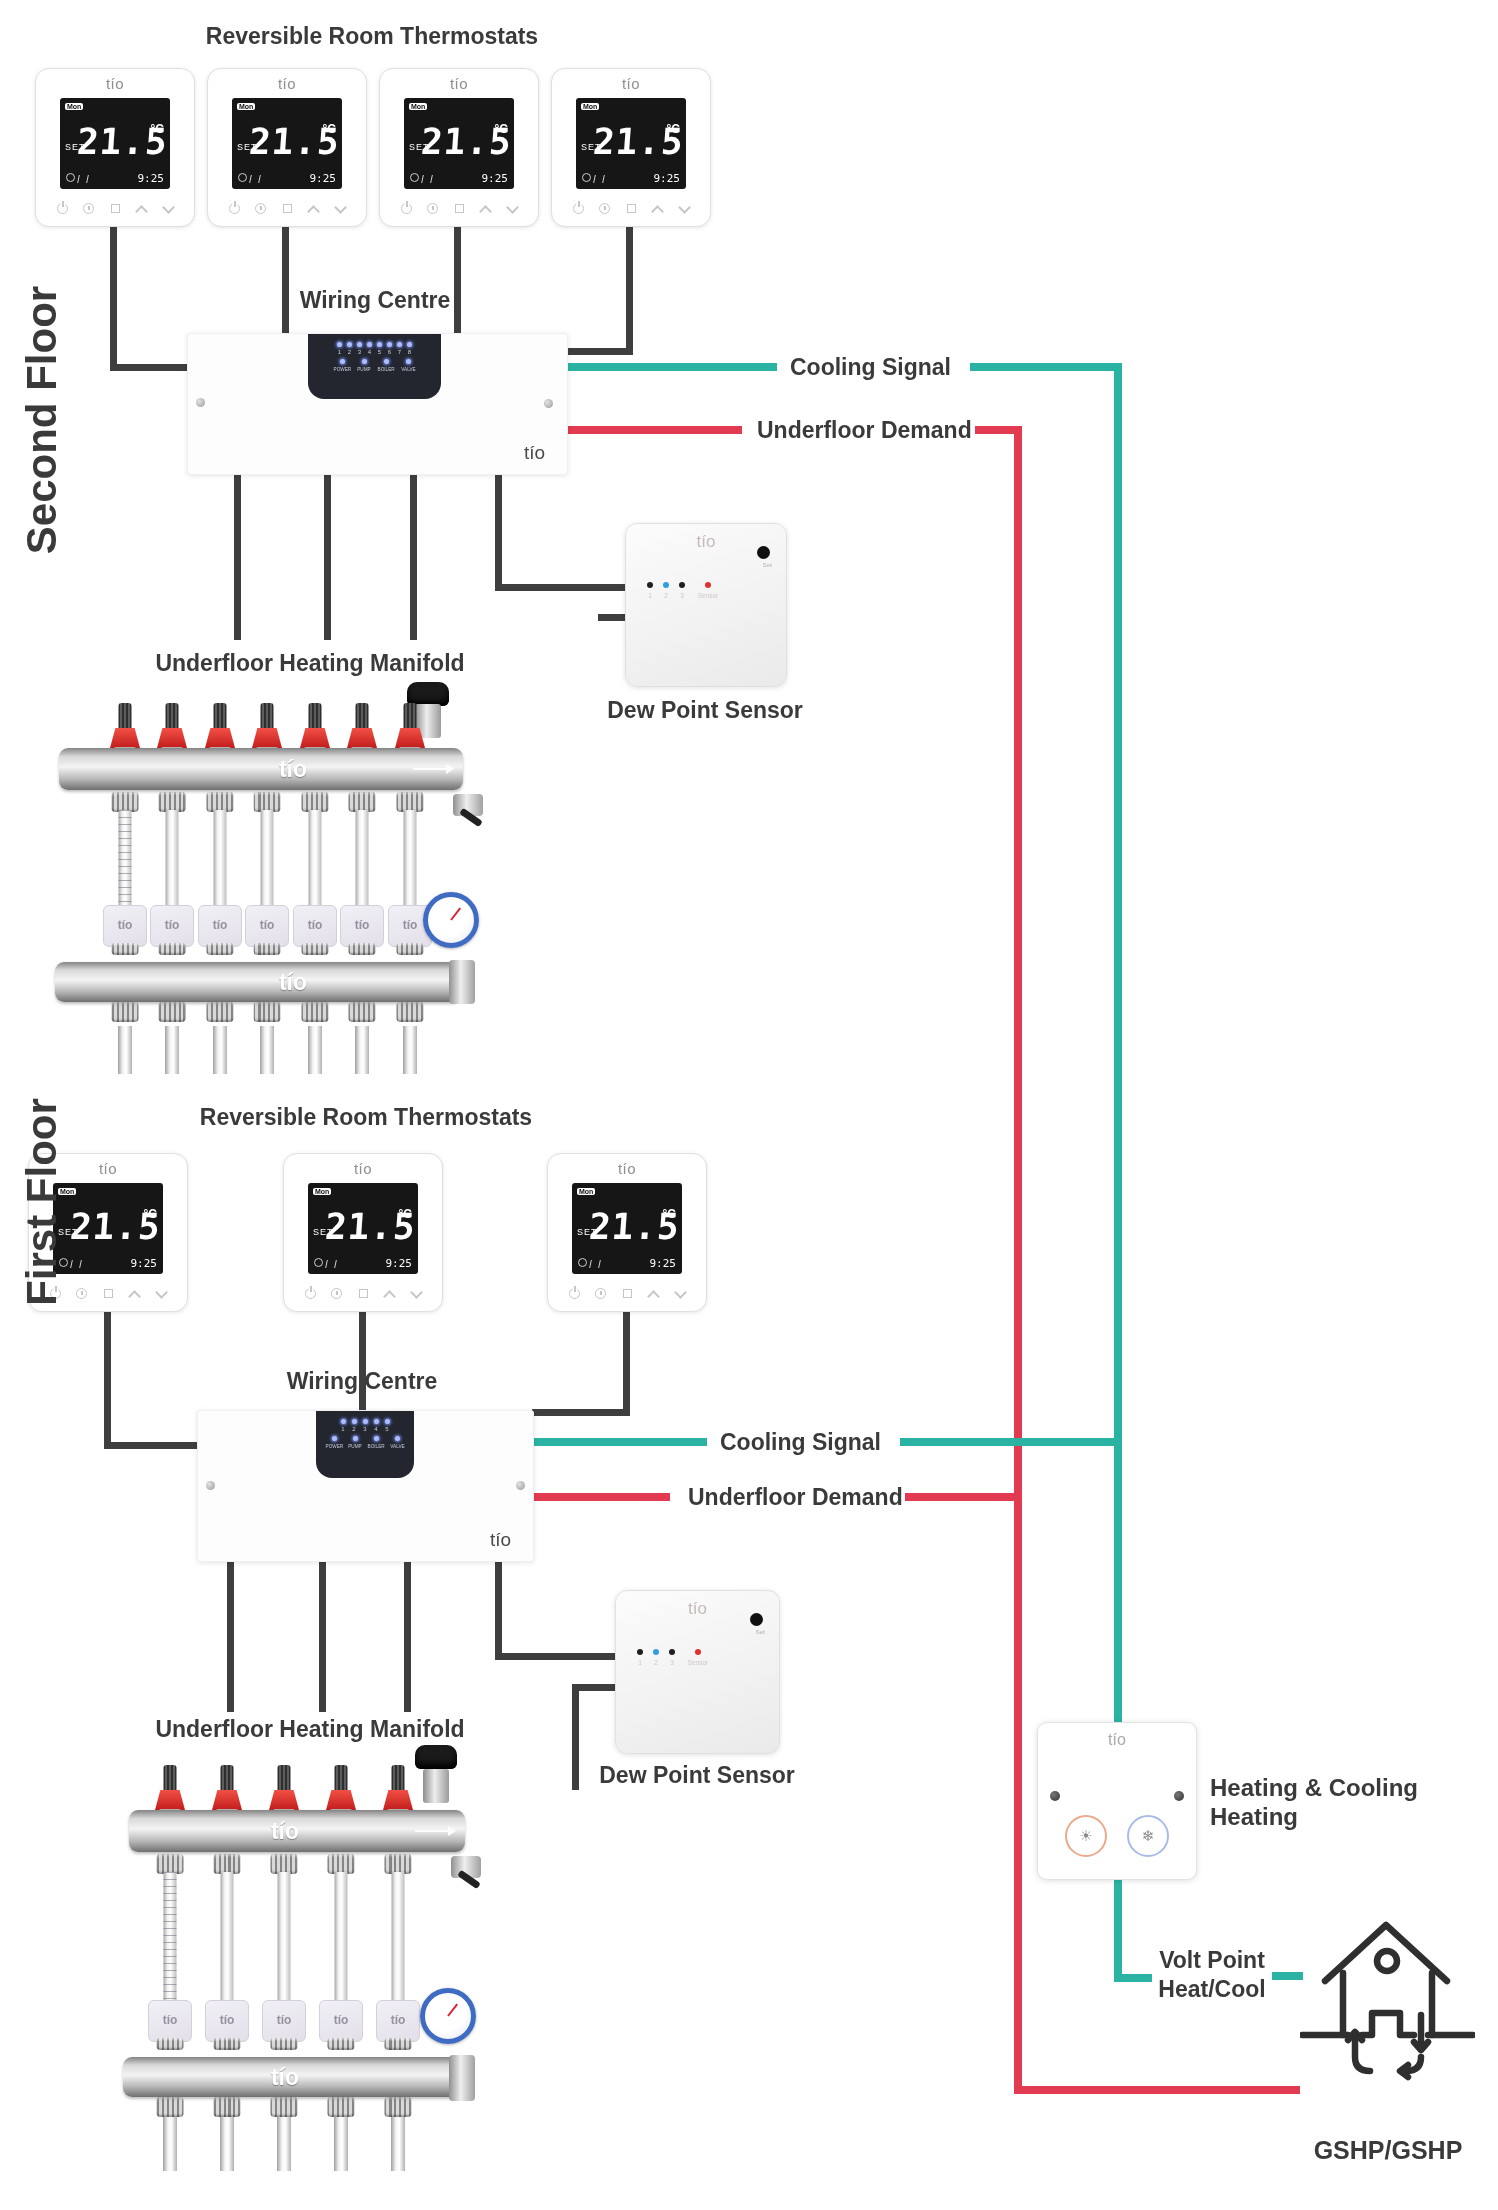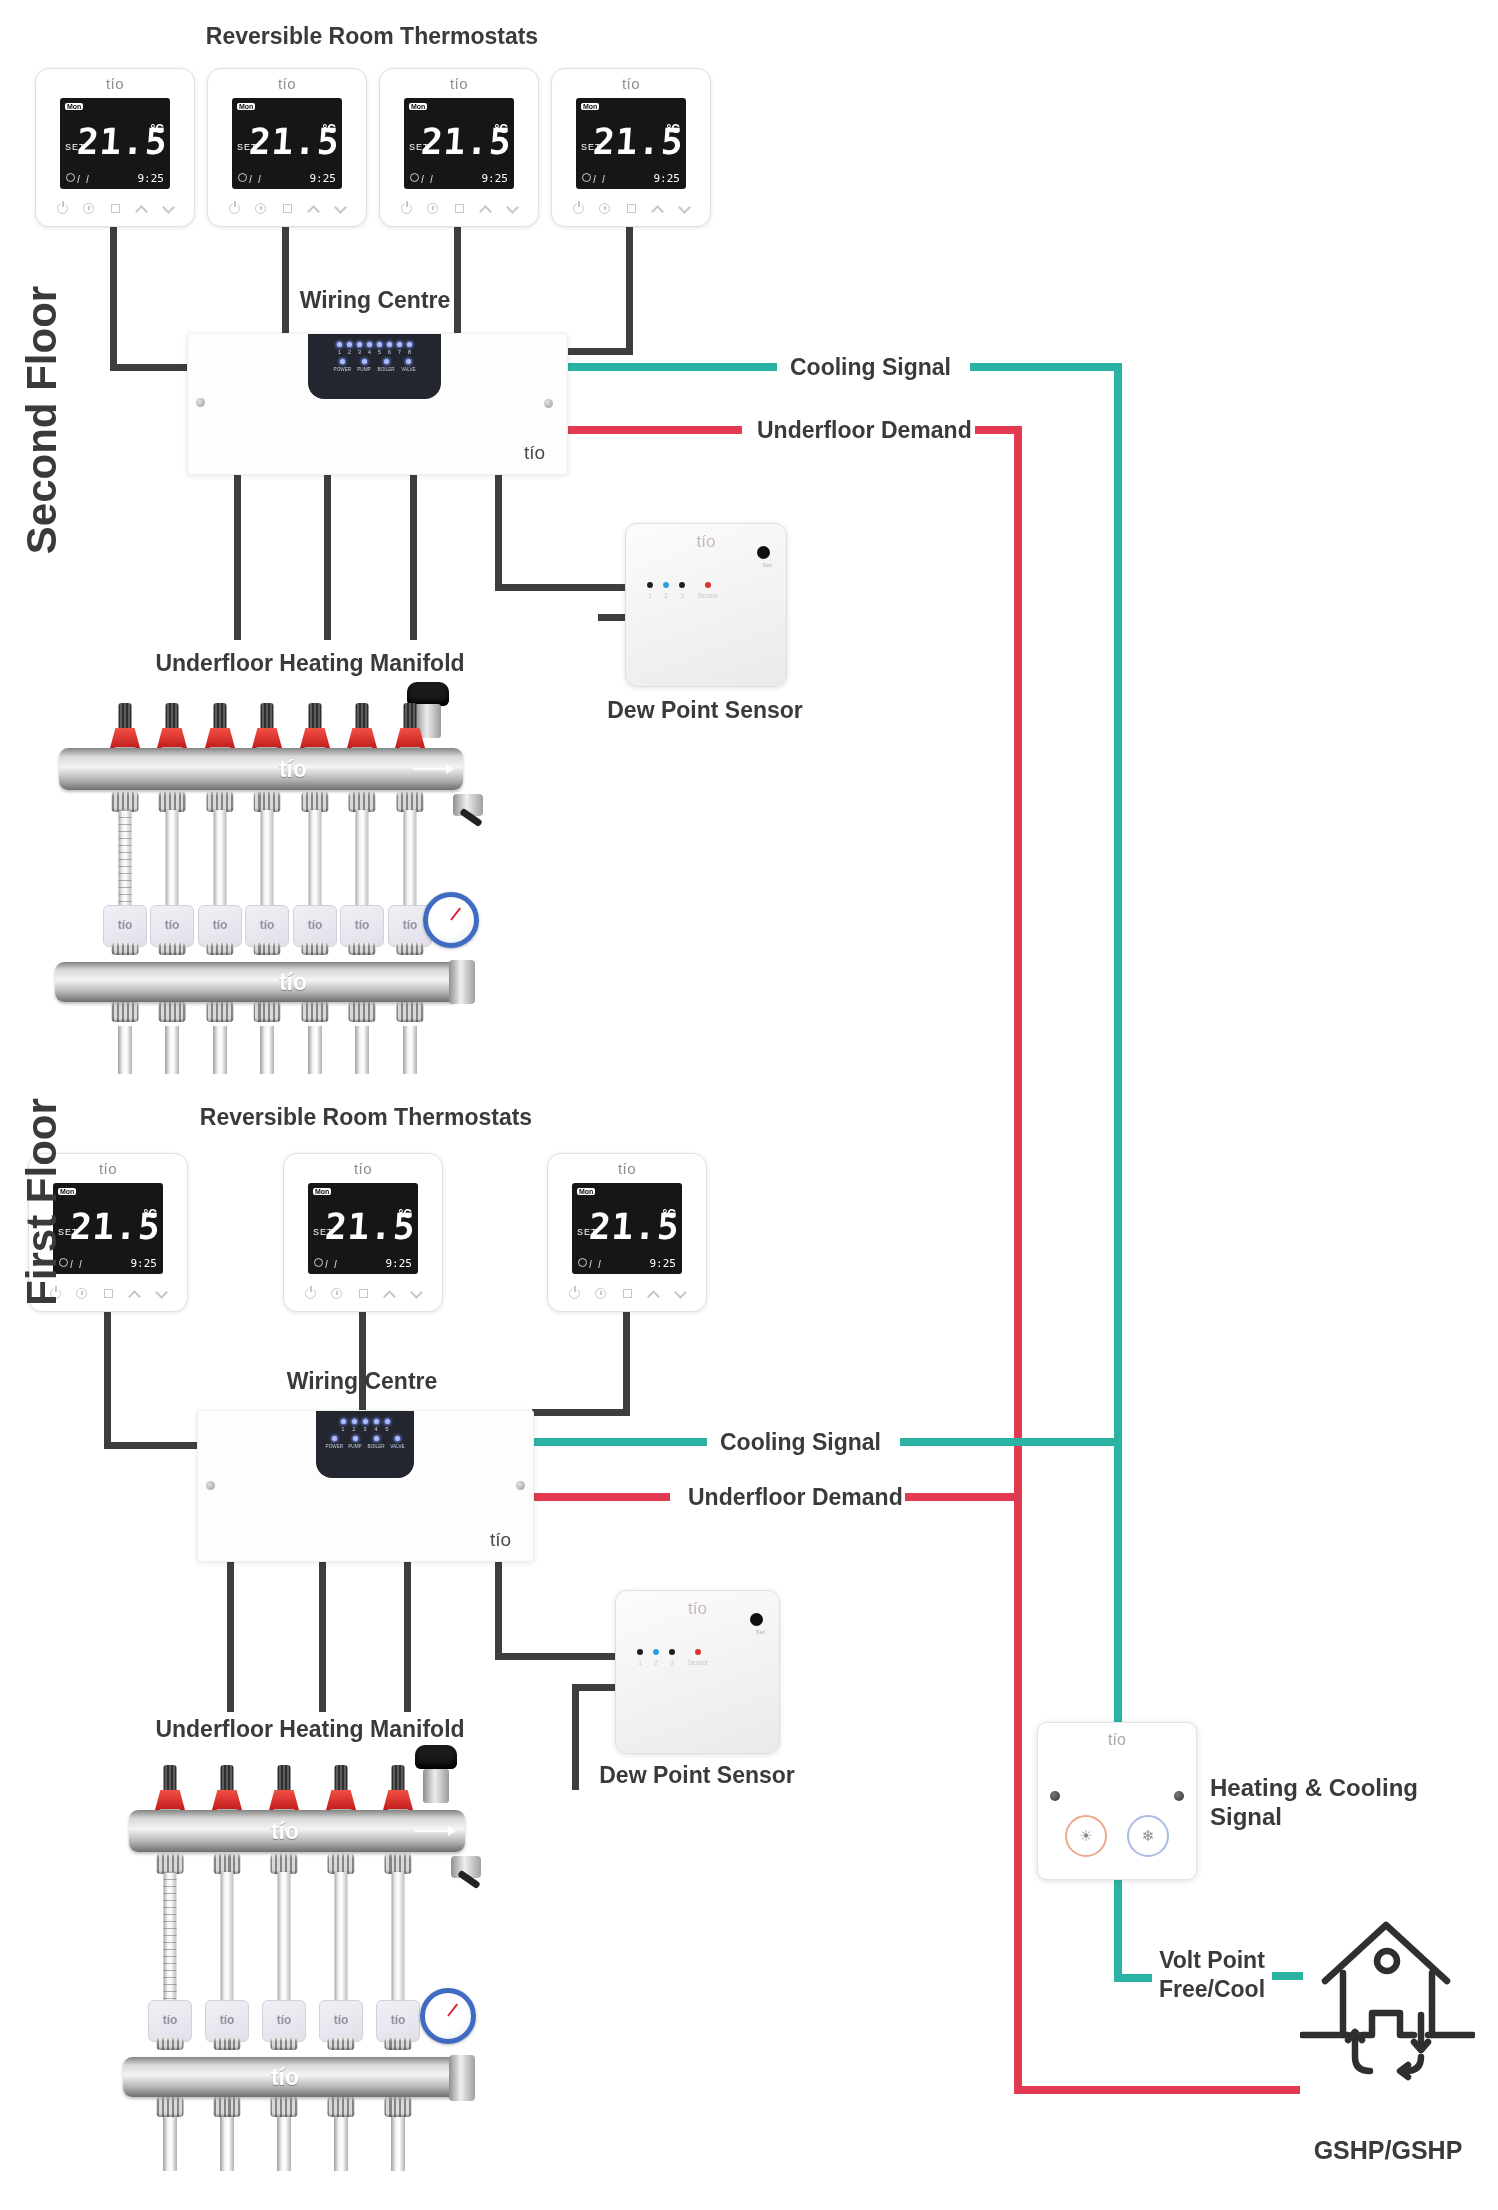--- a/index.html
+++ b/index.html
@@ -661,21 +661,21 @@
 
   <span class="lbl ctr" style="left:366px;top:1104px">Reversible Room Thermostats</span>
   <span class="lbl ctr" style="left:362px;top:1368px">Wiring Centre</span>
   <span class="lbl" style="left:720px;top:1429px">Cooling Signal</span>
   <span class="lbl" style="left:688px;top:1484px">Underfloor Demand</span>
   <span class="lbl ctr" style="left:310px;top:1716px">Underfloor Heating Manifold</span>
   <span class="lbl ctr" style="left:697px;top:1762px">Dew Point Sensor</span>
 
   <div class="lbl" style="left:1210px;top:1773px;font-size:24px;line-height:29px">
     <div>Heating &amp; Cooling</div>
-    <div>Signal</div>
+    <div>Heating</div>
   </div>
   <div class="lbl ctr" style="left:1212px;top:1946px;text-align:center;line-height:29px">
     <div>Volt Point</div>
-    <div>Free/Cool</div>
+    <div>Heat/Cool</div>
   </div>
   <span class="lbl ctr" style="left:1388px;top:2136px;font-size:25px">GSHP/GSHP</span>
 
 </div>
 
 </body></html>

